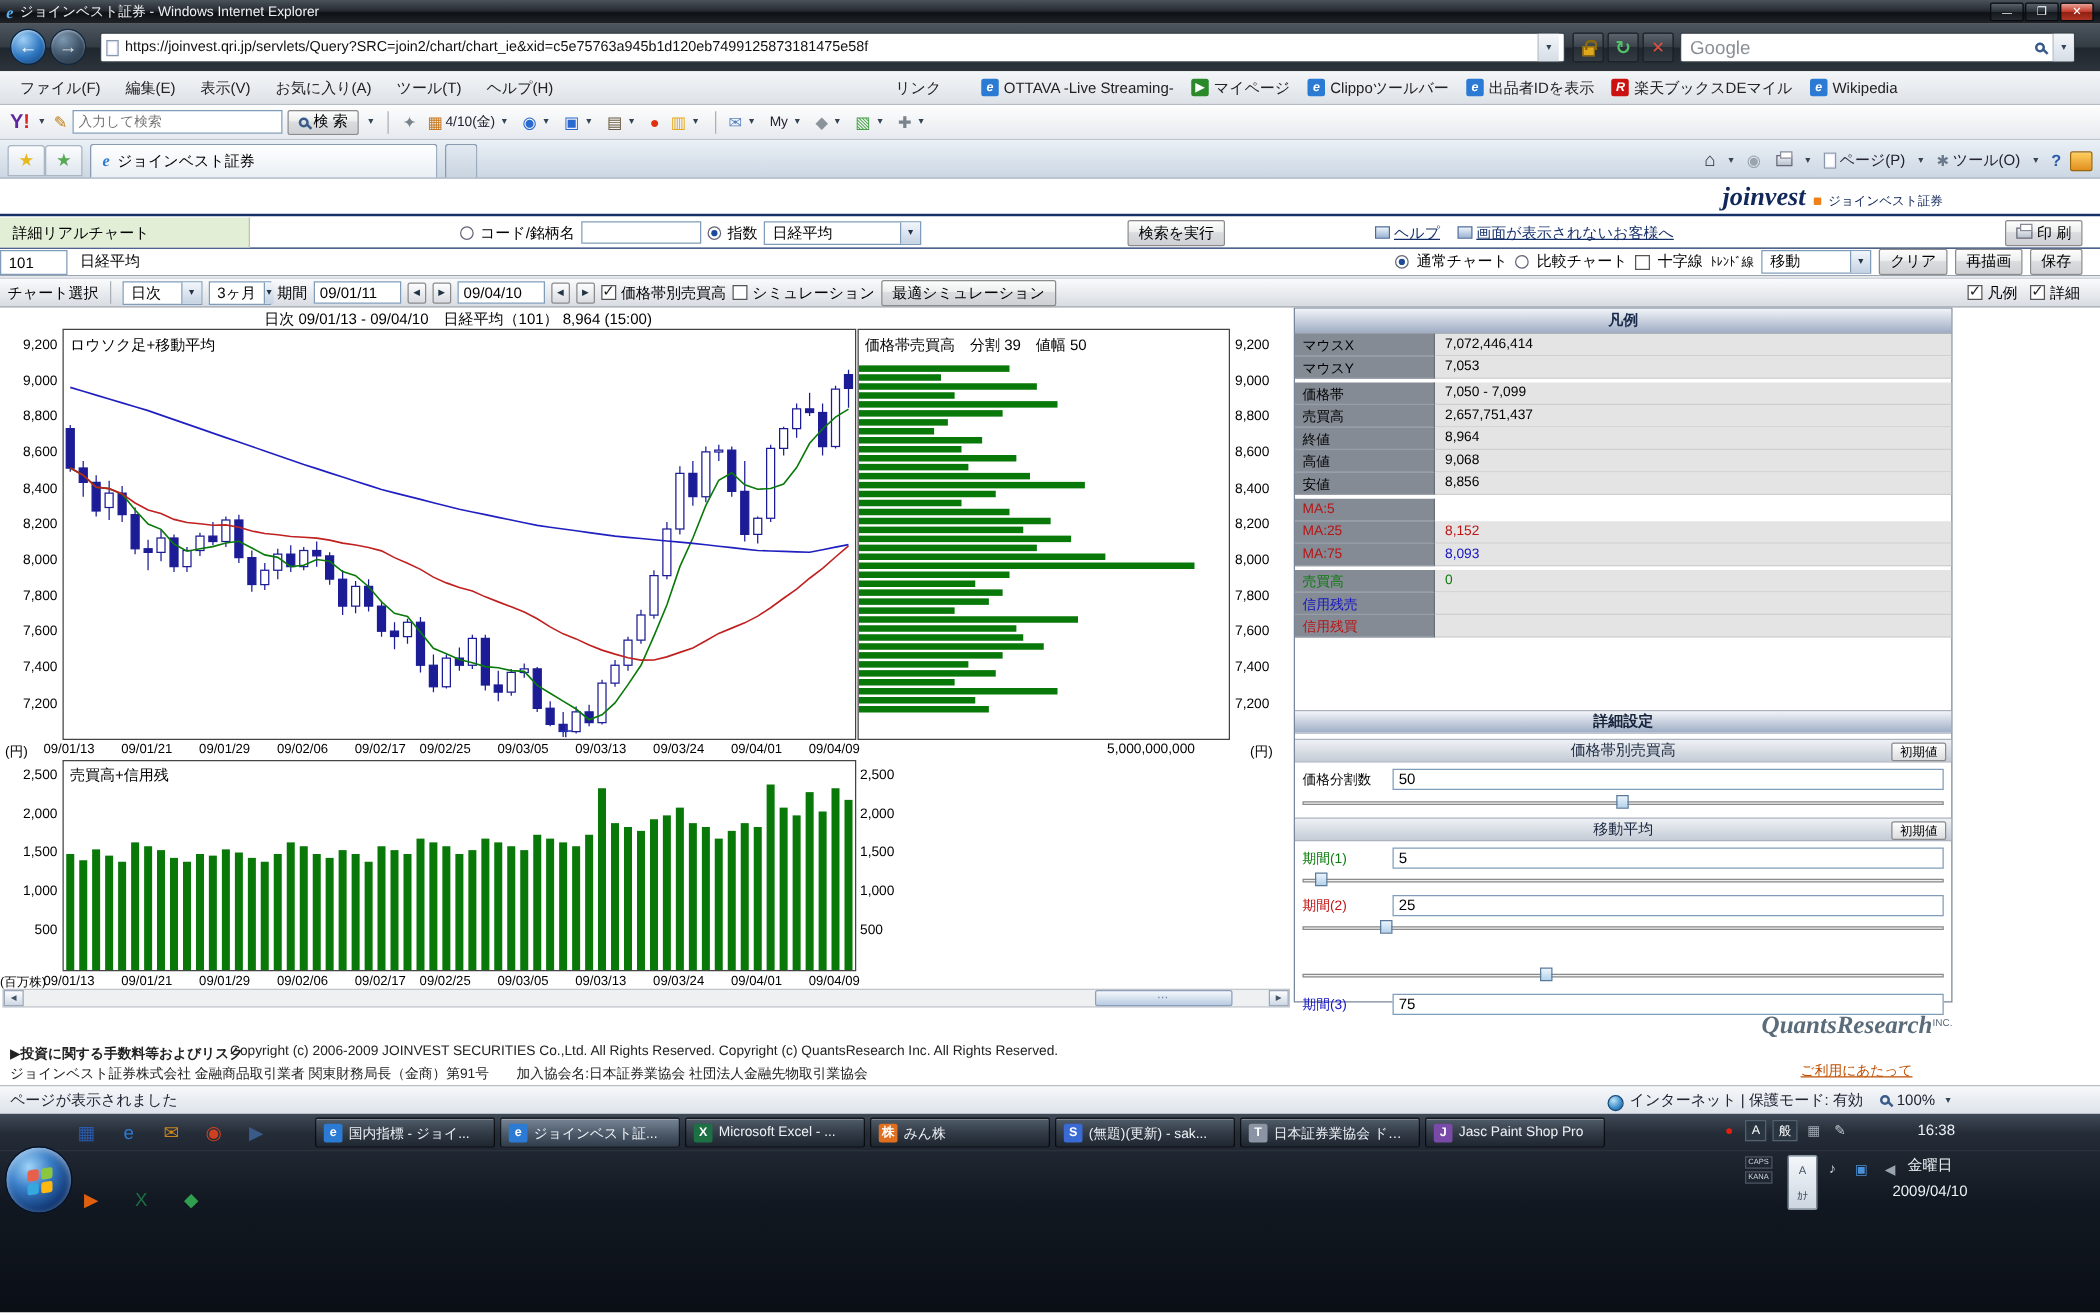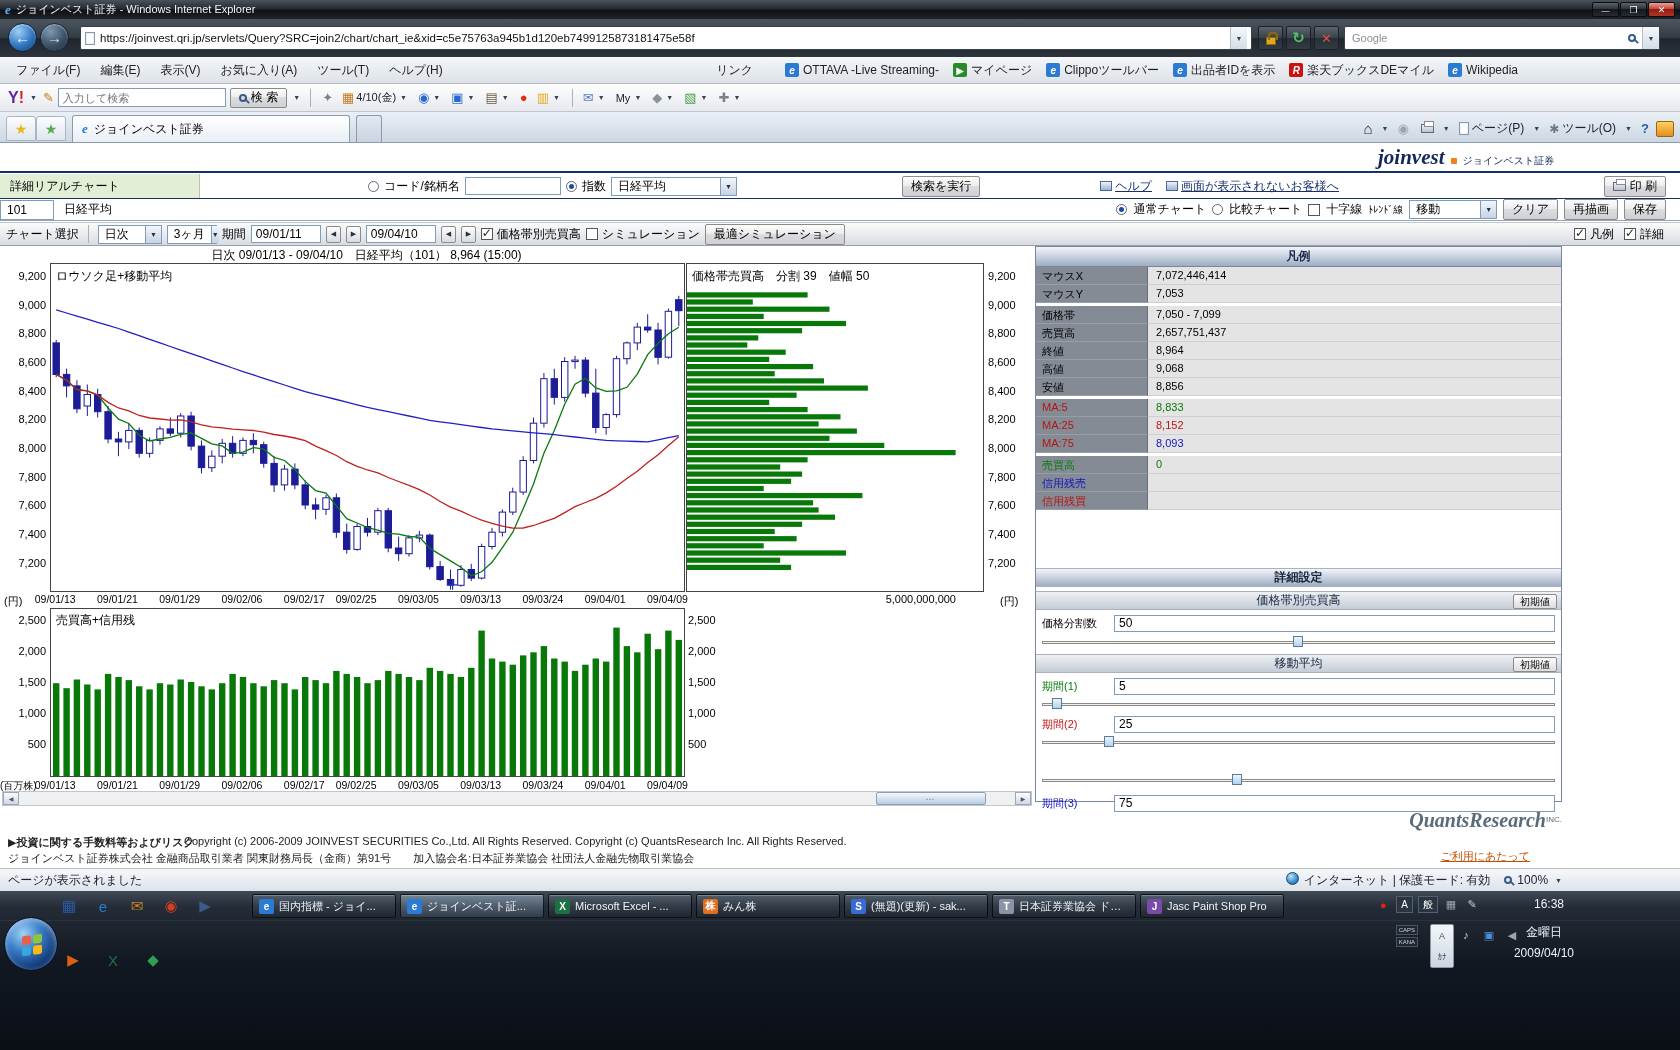--- a/index.html
+++ b/index.html
@@ -40,21 +40,21 @@
 .nav-circle{position:absolute;top:4px;width:29px;height:29px;border-radius:50%;display:flex;align-items:center;justify-content:center;color:#fff;font-size:15px;font-weight:bold;background:radial-gradient(circle at 35% 28%,#9fd0f4,#2e76c0 55%,#123a6e);border:1px solid #0c2642;box-shadow:inset 0 1px 2px rgba(255,255,255,.6)}
 .nav-circle.fwd{background:radial-gradient(circle at 35% 28%,#8aa8c2,#40576e 55%,#24313e);opacity:.85}
 .i-back::before{content:"←"}.i-fwd::before{content:"→"}
 .url-box{position:absolute;left:80px;top:7px;width:1172px;height:24px;background:#fff;border:1px solid #39424b;border-radius:2px;display:flex;align-items:center;gap:5px;padding:0 4px}
 .url-text{flex:1;font-size:11.5px;color:#111;white-space:nowrap;overflow:hidden}
 .url-dd{width:17px;height:100%;display:flex;align-items:center;justify-content:center;font-size:7px;color:#345;background:linear-gradient(#f4f7fa,#d5dde6);border-left:1px solid #b5bdc6}
 .abtn{position:absolute;top:7px;width:25px;height:24px;display:flex;align-items:center;justify-content:center;background:linear-gradient(#5b646d,#39414a 50%,#272e35 50%,#333b43);border:1px solid #1b2127;border-radius:2px}
 .refresh-g{color:#53c06a;font-size:15px;font-weight:bold}
 .stop-g{color:#e05040;font-size:13px;font-weight:bold}
 .search-box{position:absolute;left:1344px;top:7px;width:316px;height:24px;background:#fff;border:1px solid #39424b;border-radius:2px;display:flex;align-items:center;padding-left:7px;gap:6px}
-.search-text{flex:1;color:#8a8f96;font-size:11px}
+.search-text{flex:1;color:#8a8f96;font-size:15px}
 
 .menubar{position:absolute;left:0;top:57px;width:1680px;height:27px;background:linear-gradient(#f4f6f8,#dde2e8);border-bottom:1px solid #b6bcc4;display:flex;align-items:center;padding:0 6px}
 .menu-items{display:flex}
 .menu-item{padding:3px 10px;color:#222}
 .links-bar{margin-left:auto;display:flex;align-items:center;gap:18px;padding-right:150px}
 .links-label{padding:0 8px;color:#222}
 .links-items{display:flex;align-items:center;gap:2px}
 .link-item{display:flex;align-items:center;gap:4px;padding:2px 6px;color:#222;white-space:nowrap}
 .link-ico{width:14px;height:14px;border-radius:2px;color:#fff;font-size:10px;font-weight:bold;font-style:italic;display:flex;align-items:center;justify-content:center}
 
@@ -798,21 +798,20 @@
         <div class="lg-row">
           <div class="lg-label">高値</div>
           <div class="lg-value">9,068</div>
         </div>
         <div class="lg-row">
           <div class="lg-label">安値</div>
           <div class="lg-value">8,856</div>
         </div>
         <div class="lg-row" style="margin-top: 3px;">
           <div class="lg-label" style="color: rgb(184, 20, 20);">MA:5</div>
-          <div class="lg-value" style="color: rgb(10, 122, 10);">8,833</div>
         </div>
         <div class="lg-row">
           <div class="lg-label" style="color: rgb(184, 20, 20);">MA:25</div>
           <div class="lg-value" style="color: rgb(192, 20, 20);">8,152</div>
         </div>
         <div class="lg-row">
           <div class="lg-label" style="color: rgb(184, 20, 20);">MA:75</div>
           <div class="lg-value" style="color: rgb(20, 20, 192);">8,093</div>
         </div>
         <div class="lg-row" style="margin-top: 3px;">
@@ -883,21 +882,21 @@
     <span class="f-risk">▶投資に関する手数料等およびリスク</span>
     <span class="f-copy">Copyright (c) 2006-2009 JOINVEST SECURITIES Co.,Ltd. All Rights Reserved. Copyright (c) QuantsResearch Inc. All Rights Reserved.</span>
     <span class="f-company">ジョインベスト証券株式会社 金融商品取引業者 関東財務局長（金商）第91号　　加入協会名:日本証券業協会 社団法人金融先物取引業協会</span>
     <span class="f-use">ご利用にあたって</span>
   </div>
 </div>
 
 <div class="statusbar">
   <span>ページが表示されました</span>
   <div class="sb-right">
-    <span style="display:inline-flex;align-items:flex-start;gap:5px">
+    <span style="display:inline-flex;align-items:flex-end;gap:5px">
         <span class="globe-ico"></span>
         <span>インターネット | 保護モード: 有効</span>
       </span>
     <span class="zoom-wrap">
         <span class="mag"></span>
         <span>100%</span>
         <span class="dd i-dd"></span>
       </span>
   </div>
 </div>

